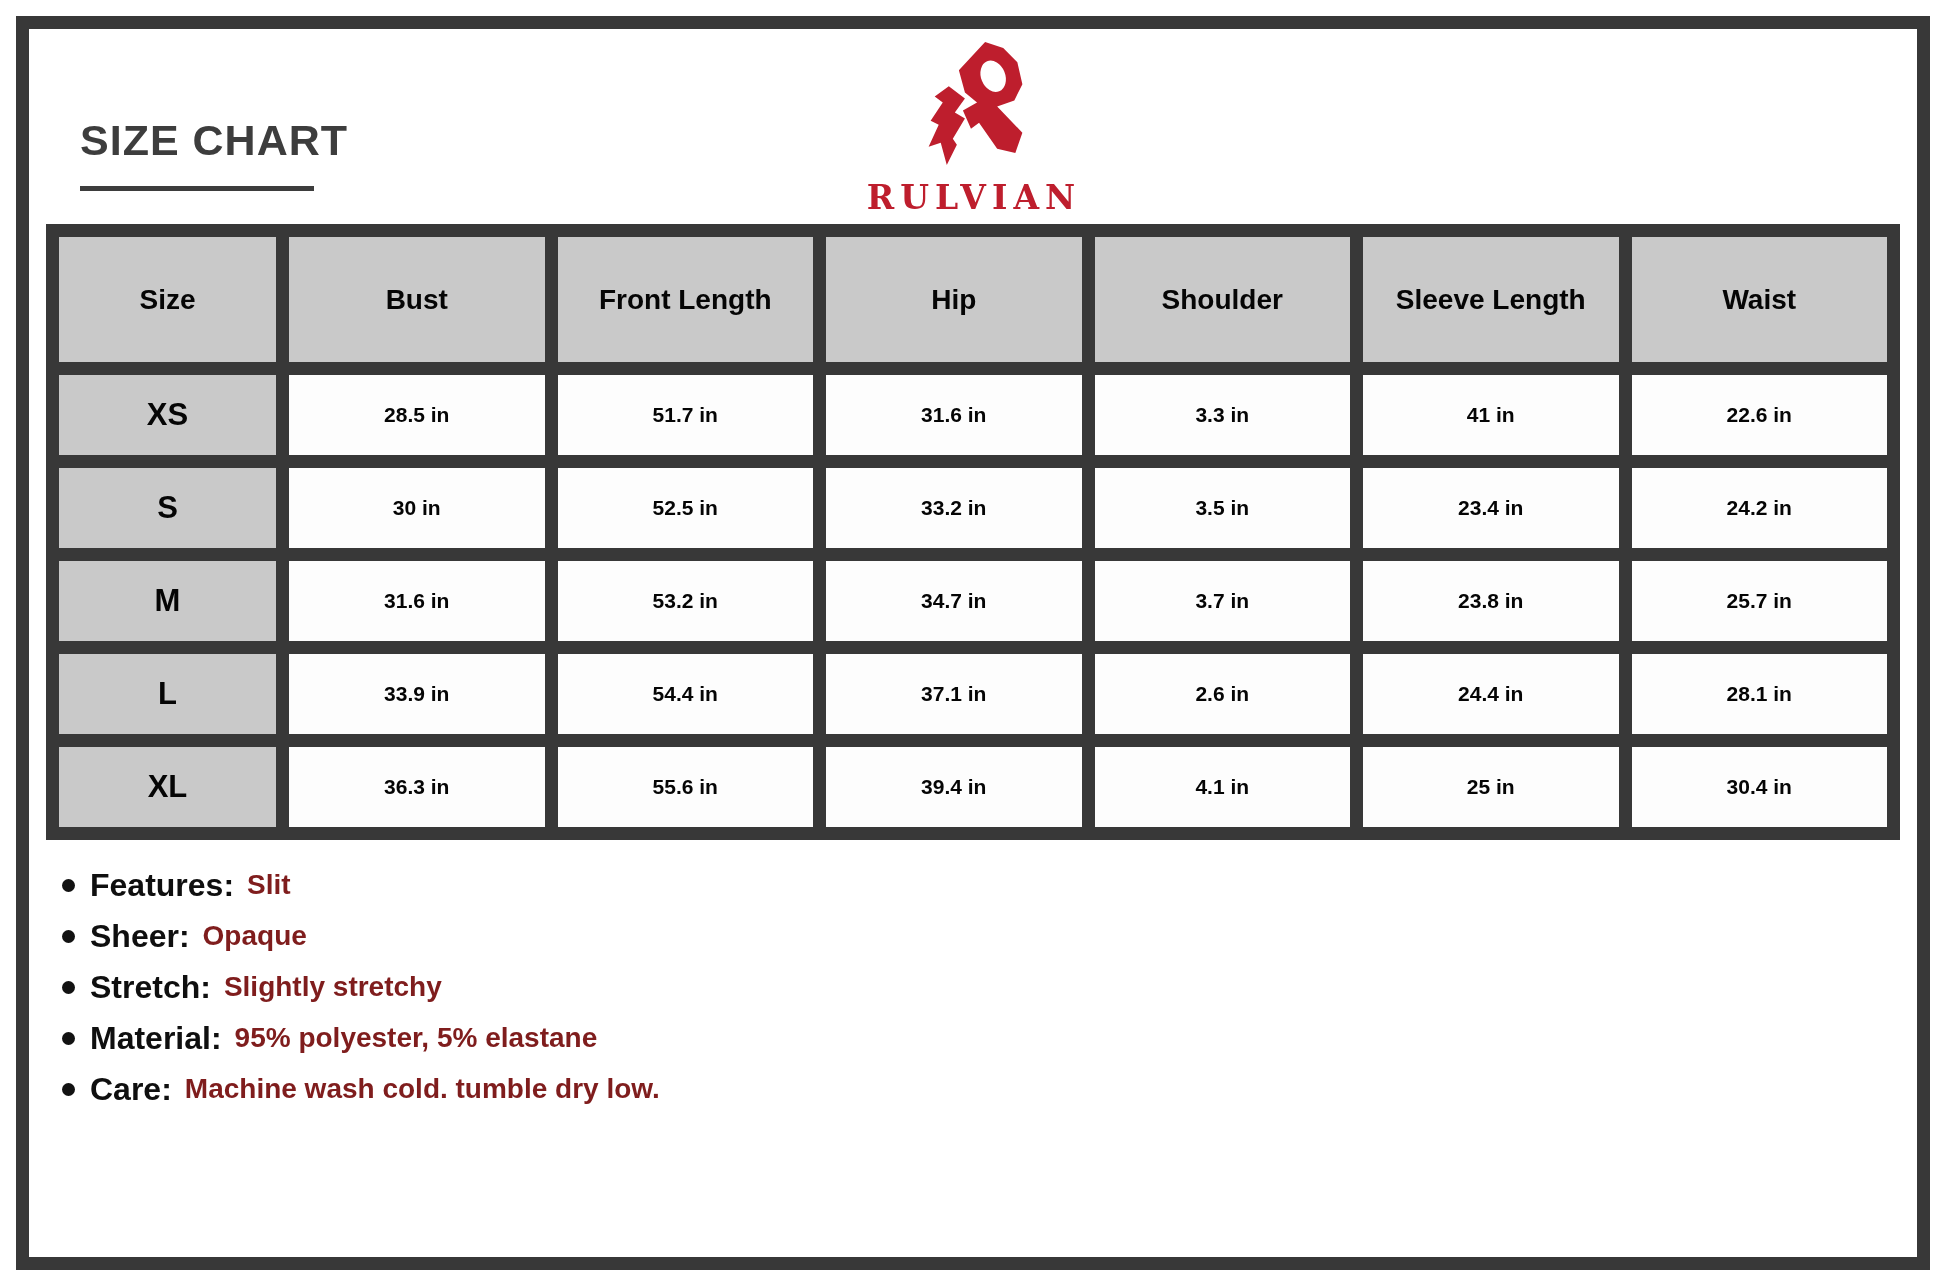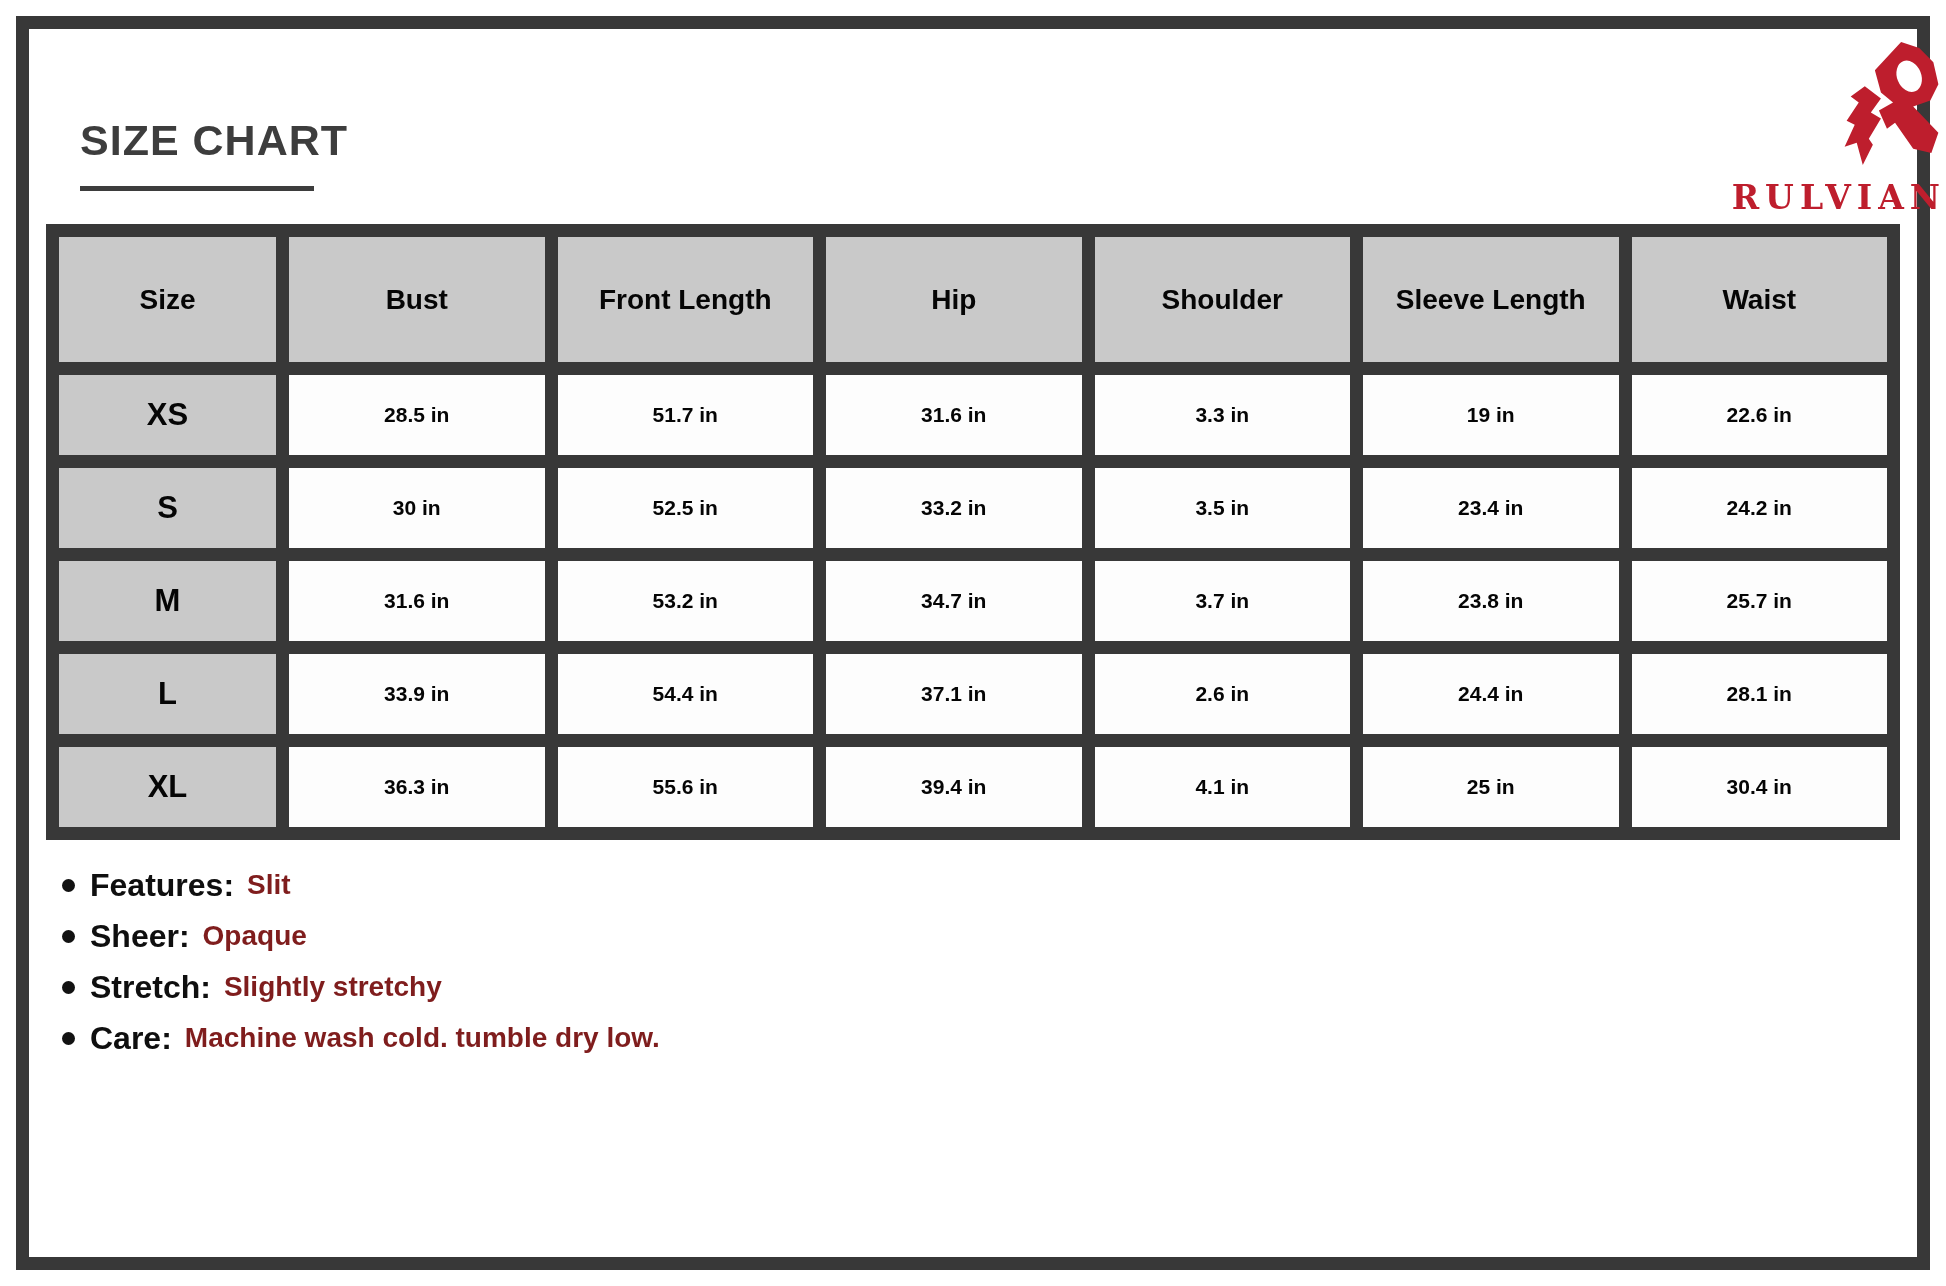--- a/index.html
+++ b/index.html
@@ -18,21 +18,21 @@
   }
   .title{
     position:absolute;left:80px;top:116px;
     font-size:43px;font-weight:bold;color:#3d3d3d;letter-spacing:1px;
   }
   .title-underline{
     position:absolute;left:80px;top:186px;width:234px;height:5px;background:#3d3d3d;
   }
   .logo{
     position:absolute;left:2px;right:0;top:40px;
-    display:flex;flex-direction:column;align-items:flex-end;
+    display:flex;flex-direction:column;align-items:center;
   }
   .logo-text{
     margin-top:8px;
     font-family:"DejaVu Serif",serif;
     font-weight:bold;font-size:33px;letter-spacing:6px;
     color:#be1e2d;
   }
   .chart{
     position:absolute;left:46px;top:224px;width:1854px;
   }
@@ -121,21 +121,21 @@
         <th>Shoulder</th>
         <th>Sleeve Length</th>
         <th>Waist</th>
       </tr>
       <tr class="data-row">
         <th class="size-cell">XS</th>
         <td>28.5 in</td>
         <td>51.7 in</td>
         <td>31.6 in</td>
         <td>3.3 in</td>
-        <td>19 in</td>
+        <td>41 in</td>
         <td>22.6 in</td>
       </tr>
       <tr class="data-row">
         <th class="size-cell">S</th>
         <td>30 in</td>
         <td>52.5 in</td>
         <td>33.2 in</td>
         <td>3.5 in</td>
         <td>23.4 in</td>
         <td>24.2 in</td>
@@ -182,18 +182,23 @@
       <span class="detail-label">Sheer:</span>
       <span class="detail-value">Opaque</span>
     </div>
     <div class="detail-item">
       <span class="dot"></span>
       <span class="detail-label">Stretch:</span>
       <span class="detail-value">Slightly stretchy</span>
     </div>
     <div class="detail-item">
       <span class="dot"></span>
+      <span class="detail-label">Material:</span>
+      <span class="detail-value">95% polyester, 5% elastane</span>
+    </div>
+    <div class="detail-item">
+      <span class="dot"></span>
       <span class="detail-label">Care:</span>
       <span class="detail-value">Machine wash cold. tumble dry low.</span>
     </div>
   </div>
 
 </div>
 
 </body></html>

